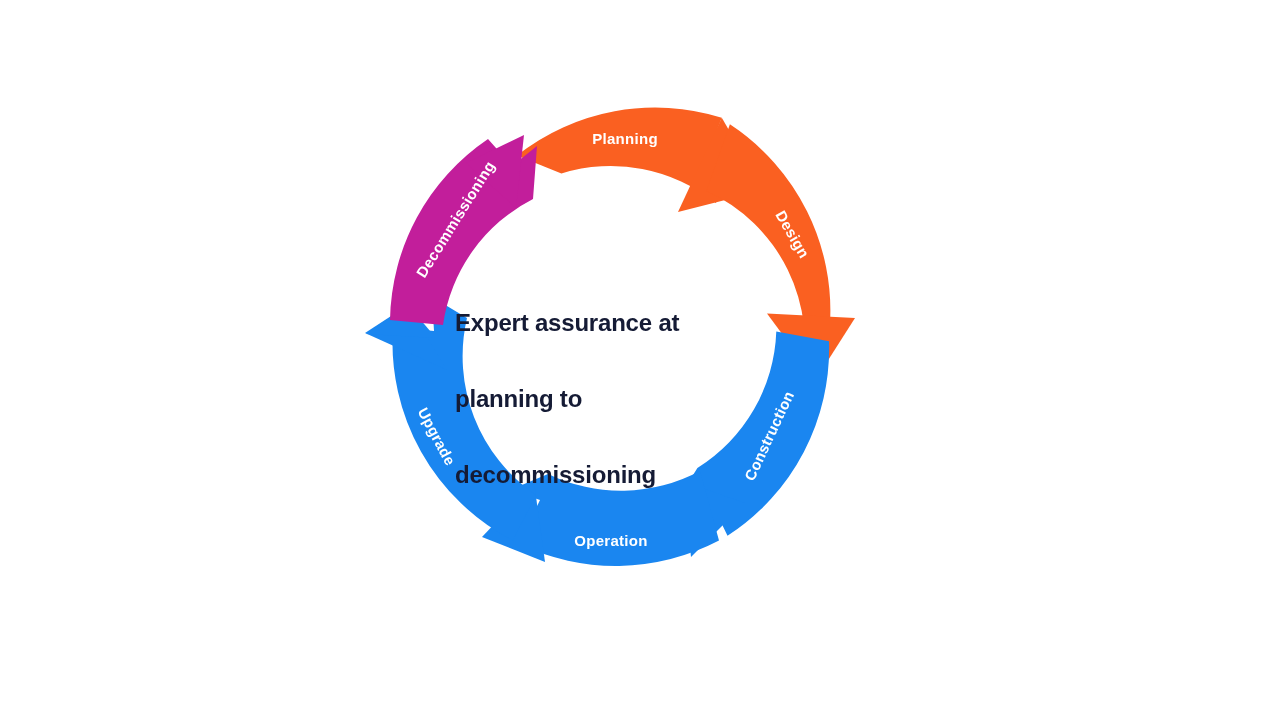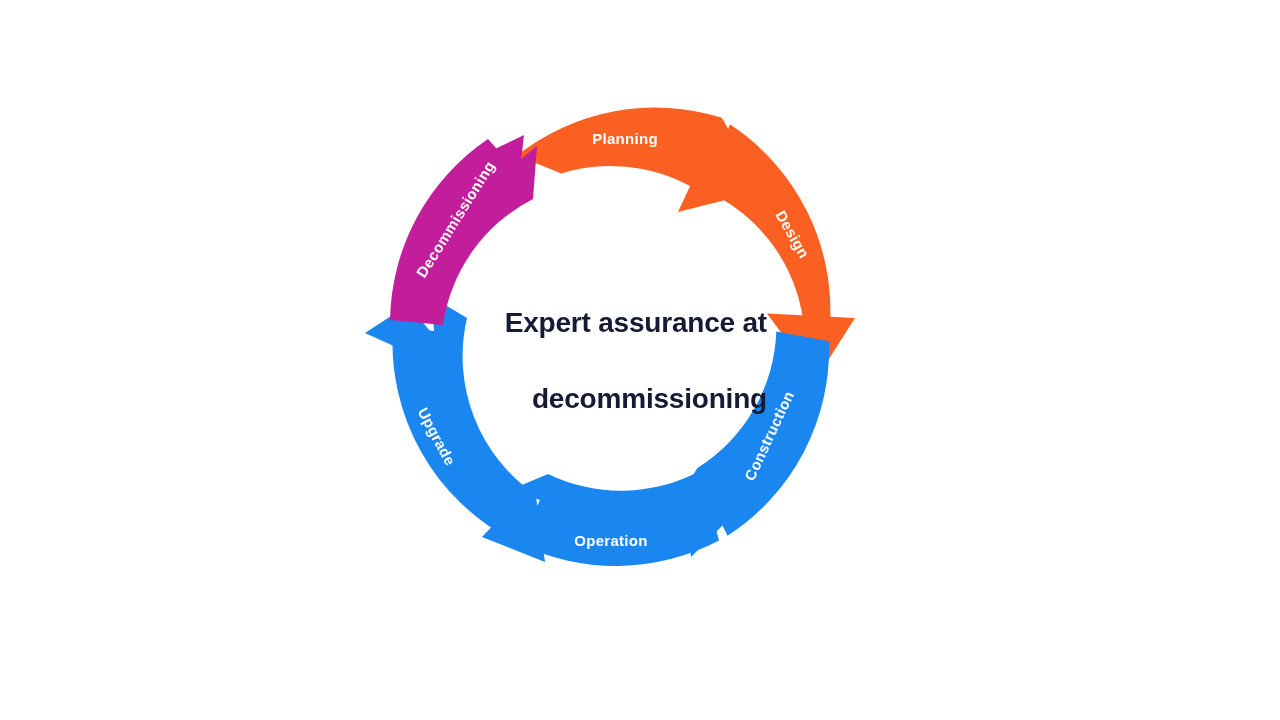--- a/index.html
+++ b/index.html
@@ -32,24 +32,24 @@
     font-weight: bold;
     font-size: 15px;
     fill: #ffffff;
     letter-spacing: 0.3px;
   }
   .center-text {
     position: absolute;
     left: 455px;
     top: 266px;
     width: 312px;
-    text-align: right;
+    text-align: left;
     font-family: "Liberation Sans", sans-serif;
     font-weight: bold;
-    font-size: 28px;
+    font-size: 24px;
     line-height: 38px;
     color: #151b35;
     letter-spacing: -0.2px;
     white-space: pre-line;
   }
 </style>
 </head>
 <body>
 
 <div id="diagram-root">
@@ -133,16 +133,17 @@
     <text class="seg-label" x="611" y="546" text-anchor="middle">Operation</text>
 
     <text class="seg-label" x="432" y="439" text-anchor="middle" transform="rotate(62 432 439)">Upgrade</text>
 
     <text class="seg-label" x="460" y="222" text-anchor="middle" transform="rotate(-58 460 222)">Decommissioning</text>
 
   </svg>
 
   <div class="center-text">
     <div>Expert assurance at</div>
+    <div>planning to</div>
     <div>decommissioning</div>
   </div>
 
 </div>
 
 </body></html>

